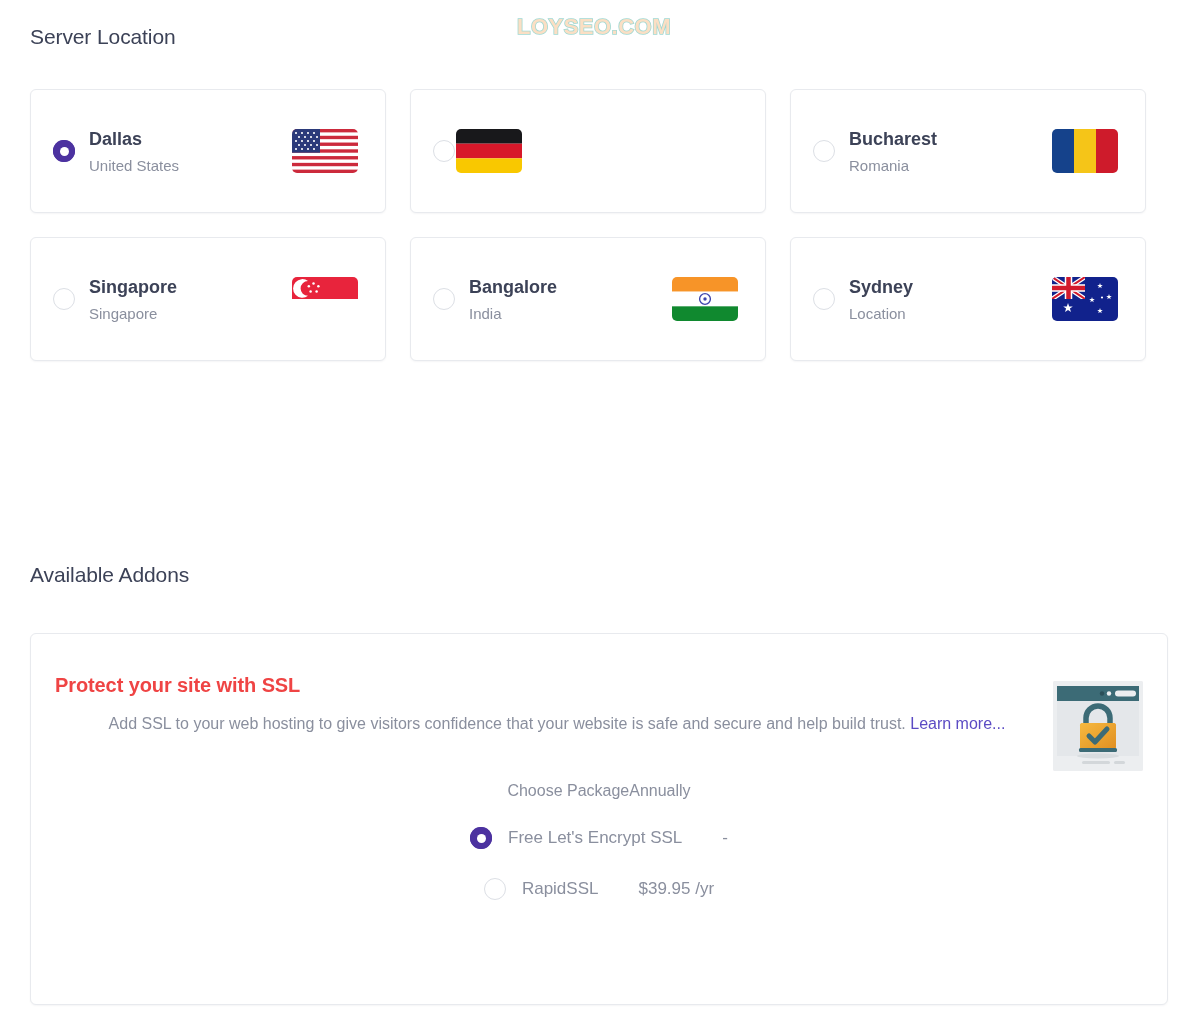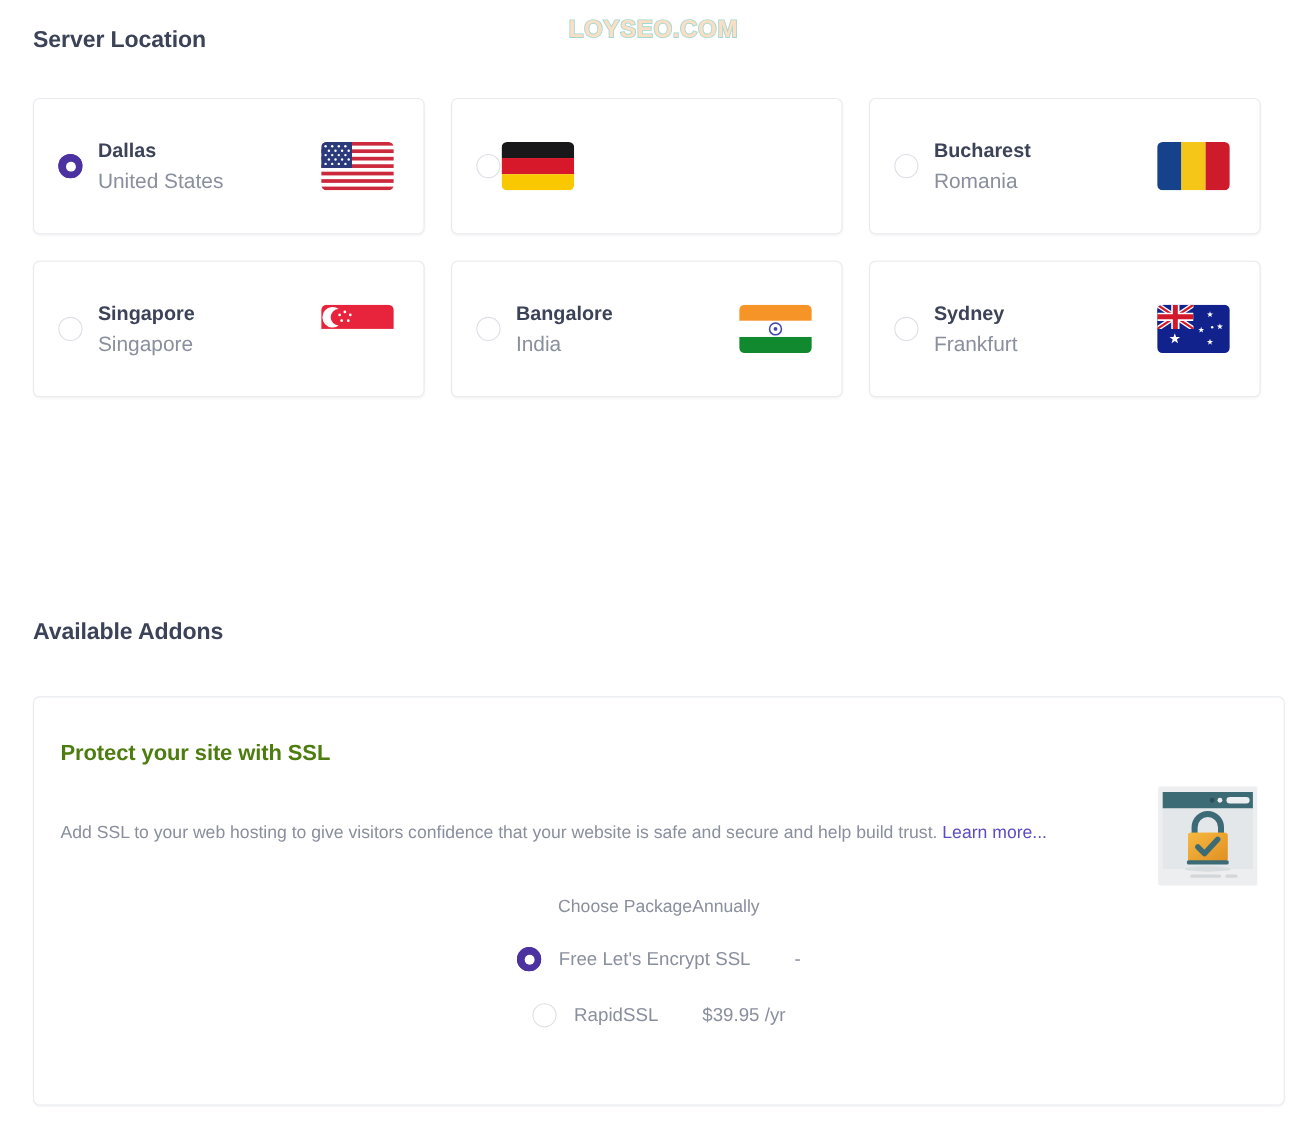--- a/index.html
+++ b/index.html
@@ -36,21 +36,21 @@
     user-select: none;
     pointer-events: none;
     z-index: 40;
   }
 
   
   .section-title {
     position: absolute;
     left: 30px;
     font-size: 21px;
-    font-weight: bold;
+    font-weight: normal;
     color: #3c4257;
     letter-spacing: -0.1px;
   }
   #server-location-title { top: 25px; }
   #addons-title { top: 563px; }
 
   
   .location-grid {
     position: absolute;
     left: 30px;
@@ -107,21 +107,21 @@
     gap: 10px;
     flex: 1 1 auto;
   }
   .loc-city {
     font-size: 18px;
     font-weight: bold;
     color: #3c4257;
     line-height: 1;
   }
   .loc-country {
-    font-size: 19px;
+    font-size: 15px;
     color: #8a8f9e;
     line-height: 1;
   }
 
   .flag-wrap {
     flex: 0 0 auto;
     width: 68px;
     height: 48px;
     display: flex;
     align-items: center;
@@ -145,29 +145,30 @@
     background: #ffffff;
     border: 1px solid #e8eaee;
     border-radius: 6px;
     box-shadow: 0 1px 2px rgba(24,29,47,0.045);
     padding: 28px 24px 0 24px;
   }
 
   .addon-title {
     font-size: 20px;
     font-weight: bold;
-    color: #4d7c0f;
+    color: #ef4444;
     margin: 12px 0 0 0;
     letter-spacing: -0.1px;
   }
 
   .addon-body {
     position: relative;
-    margin-top: 46px;
+    margin-top: 12px;
     padding-right: 84px;
+    text-align: center;
   }
   .addon-desc {
     font-size: 16px;
     line-height: 1.85;
     color: #8a8f9e;
   }
   .addon-link {
     color: #5b4bc4;
     text-decoration: none;
     cursor: pointer;
@@ -335,21 +336,21 @@
           <circle cx="33" cy="22" r="5.4" fill="none" stroke="#3f46ad" stroke-width="1.4"></circle>
           <circle cx="33" cy="22" r="1.7" fill="#3f46ad"></circle>
         </svg>
       </div>
     </div>
 
     <div class="loc-card">
       <div class="radio"></div>
       <div class="loc-text">
         <div class="loc-city">Sydney</div>
-        <div class="loc-country">Frankfurt</div>
+        <div class="loc-country">Location</div>
       </div>
       <div class="flag-wrap">
         <svg class="flag" viewBox="0 0 66 44" preserveAspectRatio="none">
           <rect width="66" height="44" fill="#11228c"></rect>
           <svg x="0" y="0" width="33" height="22" viewBox="0 0 66 44" preserveAspectRatio="none">
             <rect width="66" height="44" fill="#11228c"></rect>
             <path d="M0,0 L66,44 M66,0 L0,44" stroke="#ffffff" stroke-width="9"></path>
             <path d="M0,0 L66,44 M66,0 L0,44" stroke="#d2192c" stroke-width="4"></path>
             <path d="M33,0 L33,44 M0,22 L66,22" stroke="#ffffff" stroke-width="15"></path>
             <path d="M33,0 L33,44 M0,22 L66,22" stroke="#d2192c" stroke-width="9"></path>

